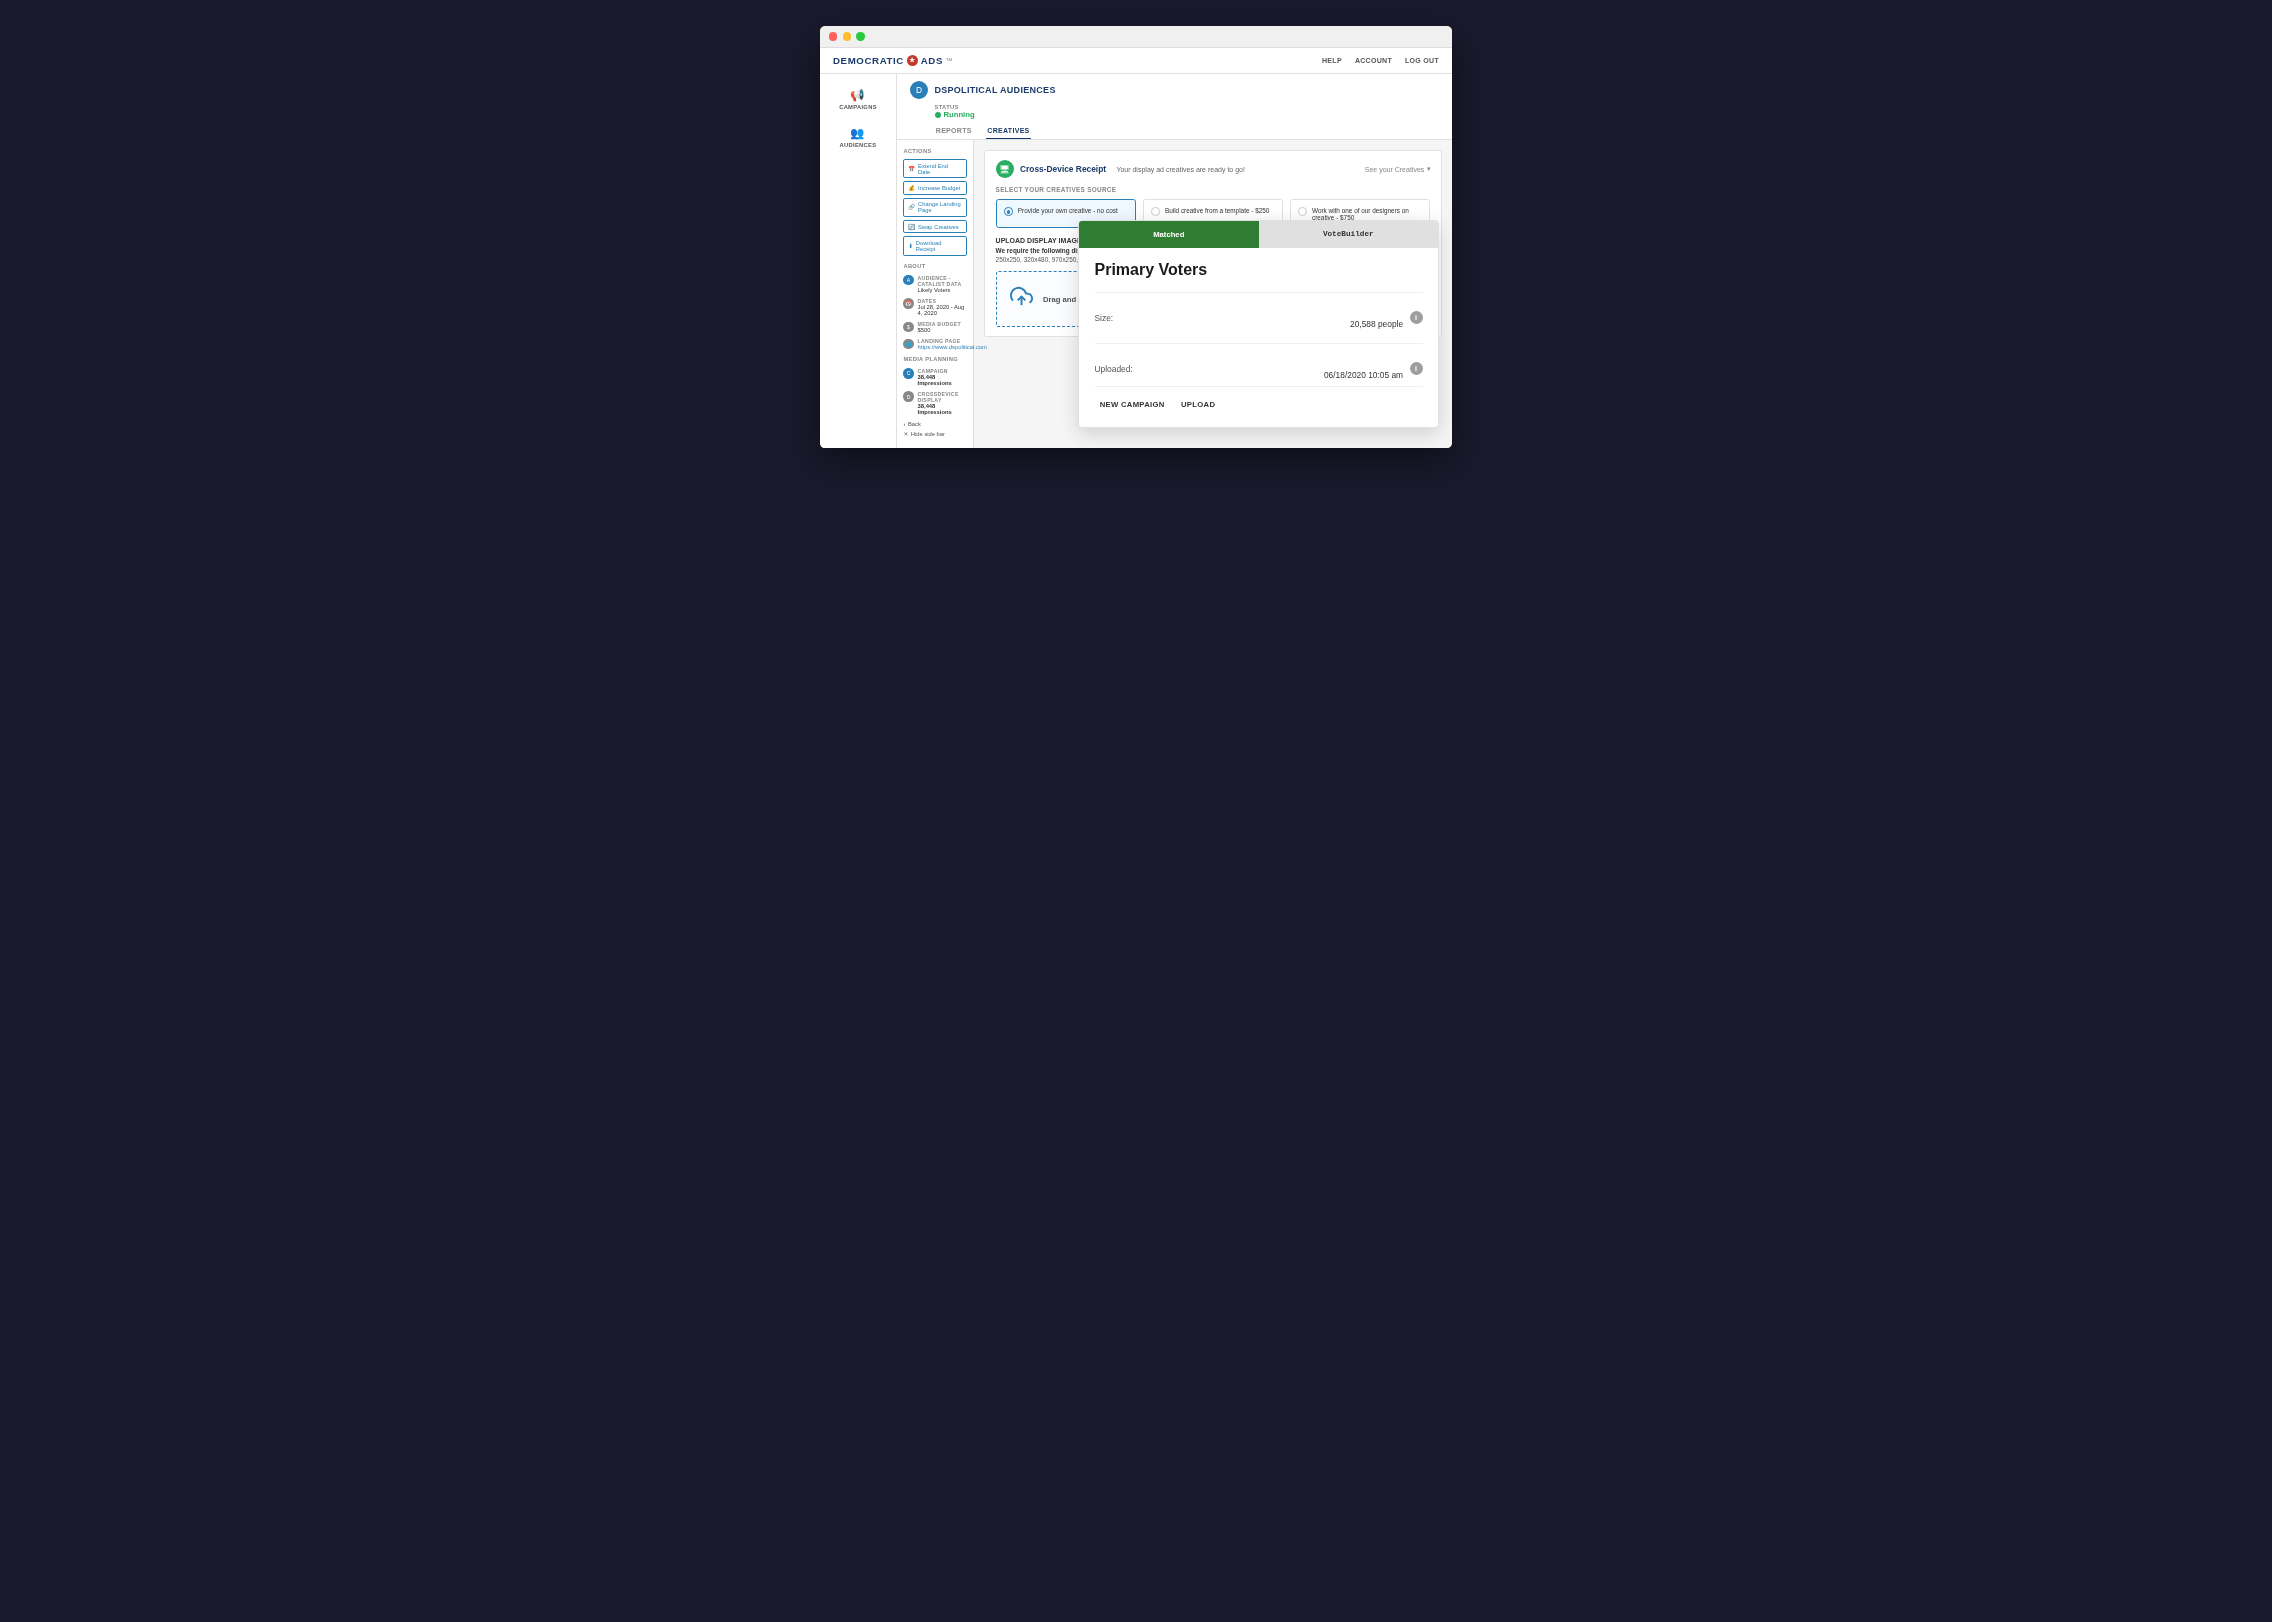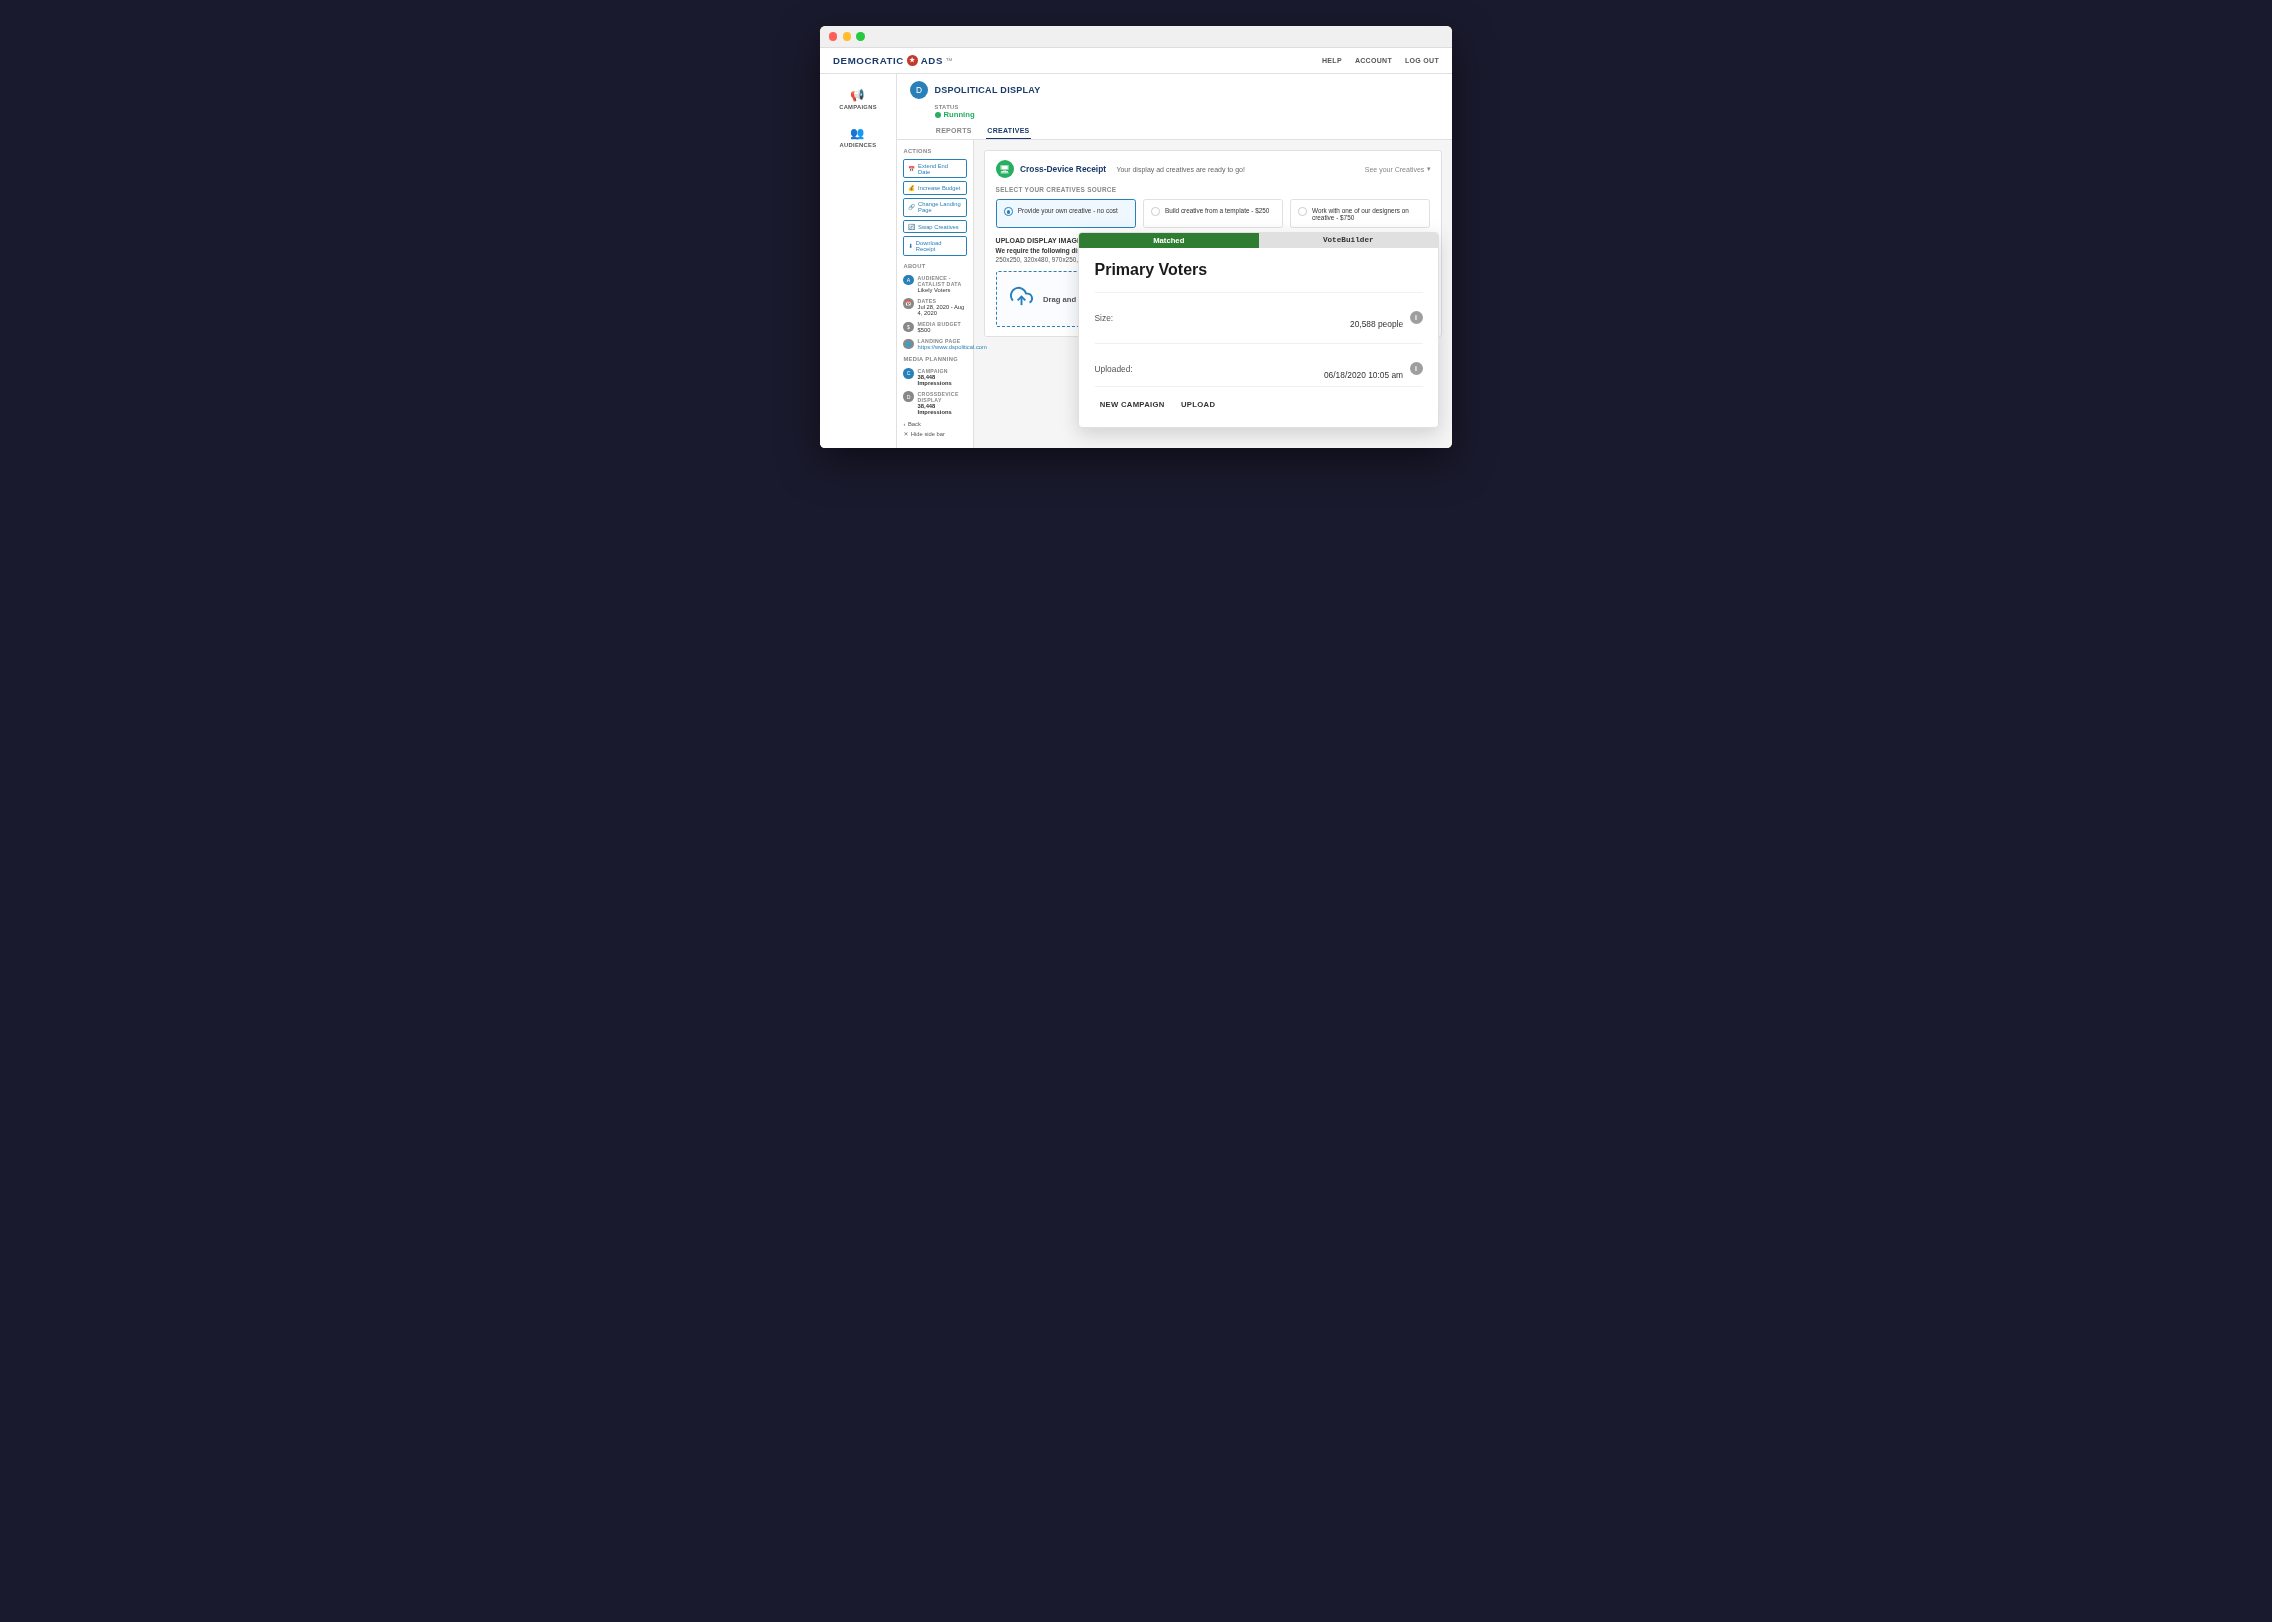--- a/index.html
+++ b/index.html
@@ -498,21 +498,21 @@
       box-shadow: 0 5.2px 19.3px rgba(0,0,0,0.15);
       overflow: hidden;
     }
 
     .popup-tabs {
       display: flex;
     }
 
     .popup-tab {
       flex: 1;
-      padding: 3px;
+      padding: 9px;
       text-align: center;
       font-size: 7.7px;
       font-weight: 700;
       cursor: pointer;
     }
 
     .popup-tab.active {
       background: #2e7d32;
       color: #fff;
     }
@@ -661,21 +661,21 @@
       </div>
     </div>
 
     <div class="content-area">
 
       <div class="campaign-header">
         <div class="campaign-title-row">
           <div class="campaign-icon">
             <span>D</span>
           </div>
-          <span class="campaign-name">DSPOLITICAL DISPLAY</span>
+          <span class="campaign-name">DSPOLITICAL AUDIENCES</span>
         </div>
         <div class="status-row">
           <div class="status-label">STATUS</div>
           <div class="status-value">
             <div class="status-dot"></div>
             <span>Running</span>
           </div>
         </div>
         <div class="tabs">
           <span class="tab">REPORTS</span>

